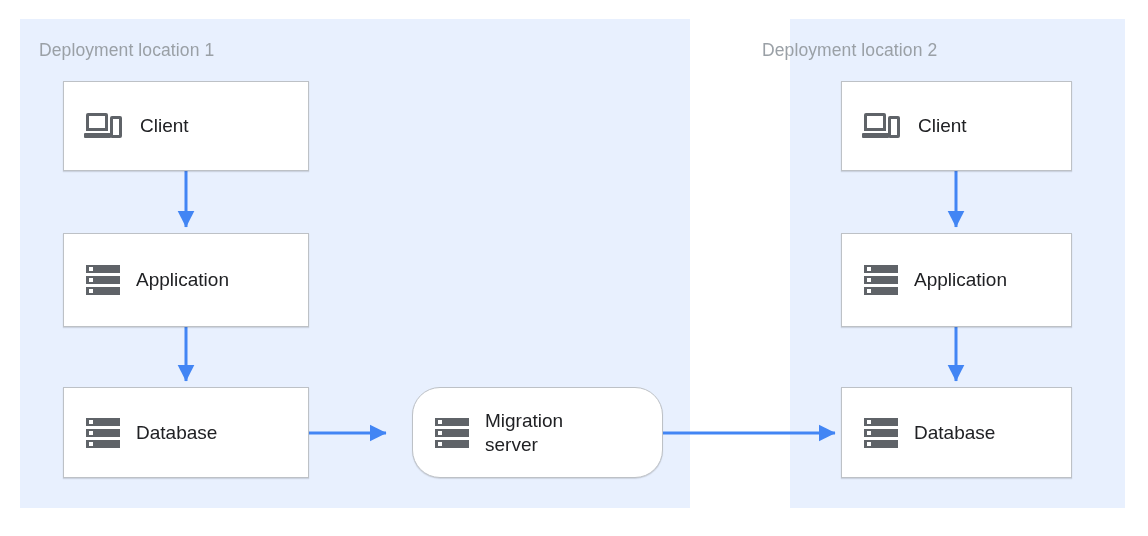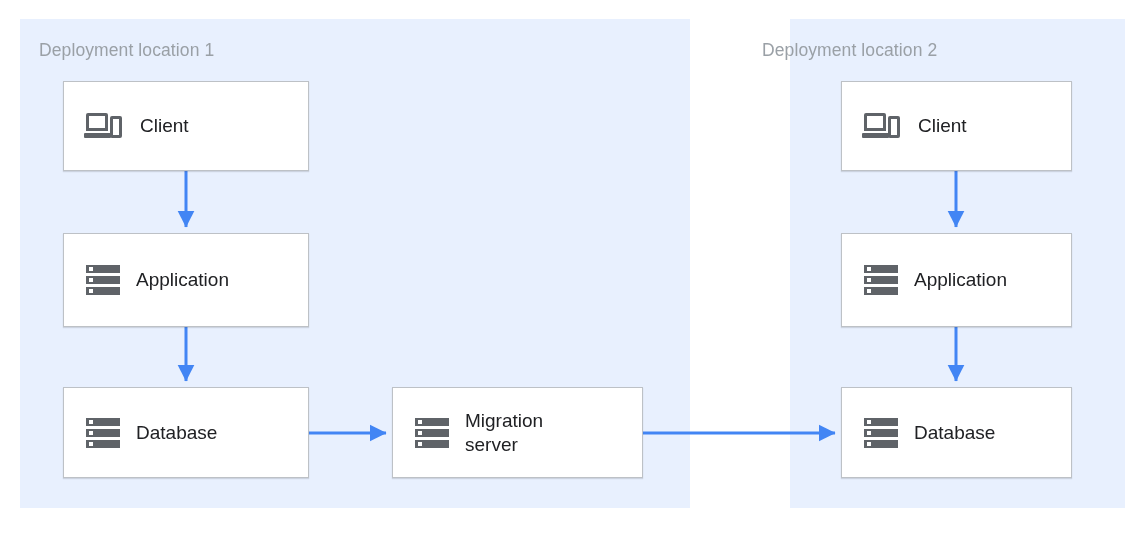--- a/index.html
+++ b/index.html
@@ -63,21 +63,21 @@
     font-size: 19px;
     line-height: 24px;
     text-align: left;
     padding-right: 12px;
   }
 
   
   #node-client-1      { left: 63px;  top: 81px;  width: 246px; height: 90px; }
   #node-application-1 { left: 63px;  top: 233px; width: 246px; height: 94px; }
   #node-database-1    { left: 63px;  top: 387px; width: 246px; height: 91px; }
-  #node-migration     { left: 392px; top: 387px; width: 251px; height: 91px; }
+  #node-migration     { left: 412px; top: 387px; width: 251px; height: 91px; border-radius: 28px; }
   #node-client-2      { left: 841px; top: 81px;  width: 231px; height: 90px; }
   #node-application-2 { left: 841px; top: 233px; width: 231px; height: 94px; }
   #node-database-2    { left: 841px; top: 387px; width: 231px; height: 91px; }
 
   
   
   .icon-server { width: 34px; height: 30px; display: flex; flex-direction: column; justify-content: space-between; }
   .icon-server .bar {
     width: 34px;
     height: 8px;

